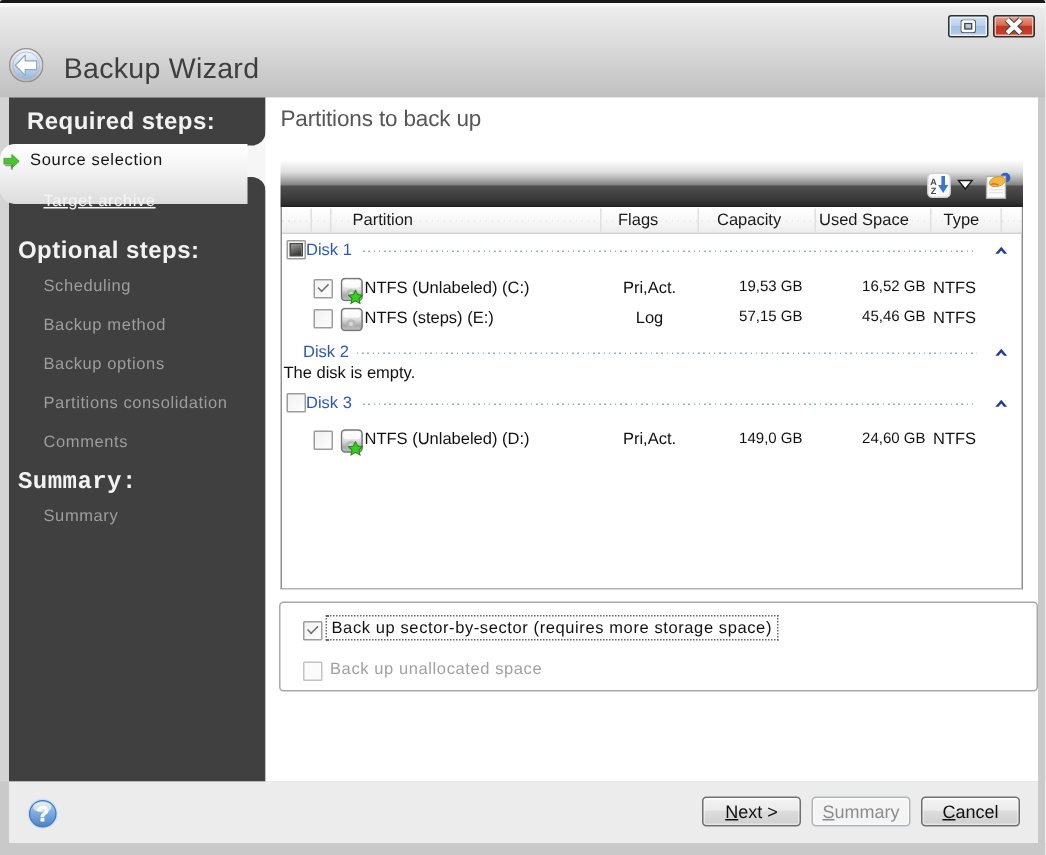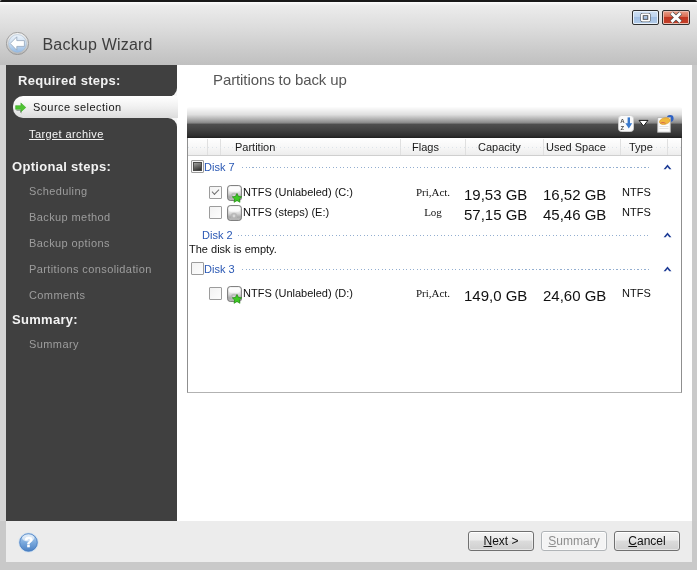--- a/index.html
+++ b/index.html
@@ -6,67 +6,67 @@
   html,body { width:697px; height:570px; overflow:hidden; }
   body { font-family:"Liberation Sans", sans-serif; }
   #win { position:relative; width:697px; height:570px; background:#c9c9c9; }
   .abs { position:absolute; }
 
   
   #topline { left:0; top:0; width:697px; height:2px; background:#191919; border-radius:3px 3px 0 0; }
   #titlebar { left:0; top:2px; width:697px; height:63px;
       background:linear-gradient(180deg,#fdfdfd 0%,#ececec 6%,#dcdcdc 42%,#cbcbcb 76%,#c0c0c0 100%); }
   #backbtn { left:6px; top:32px; width:23px; height:23px; }
-  #apptitle { left:42.5px; top:36px; font-size:16px; color:#3e3e3e; letter-spacing:0.2px;}
+  #apptitle { left:42.5px; top:36px; font-size:19px; color:#3e3e3e; letter-spacing:0.2px;}
   .capbtn { top:10px; height:15px; border:1px solid #303030; border-radius:2px; }
   #maxbtn { left:632px; width:27px;
       background:linear-gradient(180deg,#cfe0f3 0%,#bed4ee 45%,#a3c0e4 50%,#b4cdea 100%);
       box-shadow:inset 0 0 0 1px #e8f1fa; }
   #closebtn { left:662px; width:28px;
       background:linear-gradient(180deg,#e9a18b 0%,#d96a50 45%,#c03722 50%,#c4402a 100%);
       box-shadow:inset 0 0 0 1px #edbdb0; }
 
   
   #contentbg { left:177px; top:65px; width:515px; height:456px; background:#ffffff; }
   #footer { left:6px; top:521px; width:686px; height:41px; background:#ececec; }
   #bottomframe { left:0px; top:562px; width:697px; height:8px; background:#c9c9c9; }
   #sbtop { left:6px; top:65px; width:171px; height:31.5px; background:#404040; border-radius:0 0 9px 0; }
   #sbmid { left:6px; top:96px; width:154px; height:22.5px; background:#404040; }
   #sbbot { left:6px; top:118px; width:171px; height:403px; background:#404040; border-radius:0 9px 0 0; }
   #sbunder { left:160px; top:87px; width:18px; height:40px; background:#f6f6f6; }
-  .sbhead { position:absolute; left:12px; color:#f2f2f2; font-weight:bold; font-size:13px; letter-spacing:0.3px; }
+  .sbhead { position:absolute; left:12px; color:#f2f2f2; font-weight:bold; font-size:16px; letter-spacing:0.3px; }
   .sbitem { position:absolute; left:29px; color:#9d9d9d; font-size:11px; letter-spacing:0.4px; }
   .sbwhite { color:#f5f5f5; text-decoration:underline; }
-  #activerow { left:13px; top:96px; width:165px; height:22px; border-radius:10px 0 0 10px;
+  #activerow { left:0; top:96px; width:165px; height:40px; border-radius:10px 0 0 10px;
       background:linear-gradient(180deg,#ffffff 0%,#f2f2f2 45%,#dcdcdc 100%); }
   #activerow span { position:absolute; left:20px; top:4.5px; font-size:11px; letter-spacing:0.45px; color:#151515; }
 
   
-  #heading { left:187px; top:71px; font-size:15px; color:#565656; letter-spacing:-0.1px;margin-left:26px; }
+  #heading { left:187px; top:71px; font-size:15px; color:#565656; letter-spacing:-0.1px; }
   #toolbar { left:187px; top:107px; width:495px; height:31px; border-radius:2px 2px 0 0;
       background:linear-gradient(180deg,#fdfdfd 0%,#dedede 25%,#9e9e9e 45%,#868686 52%,#4f4f4f 55%,#404040 75%,#303030 92%,#1f1f1f 100%); }
   #tablebox { left:187px; top:138px; width:495px; height:255px;
       border-left:1px solid #8f8f8f; border-right:1px solid #8f8f8f; border-bottom:1px solid #b2b2b2; background:#fff;padding-left:40px; }
   #thead { position:absolute; left:0; top:0; width:493px; height:18px;
       background:linear-gradient(180deg,#ffffff 0%,#f7f7f7 55%,#ededed 100%);
       border-bottom:1px solid #cfcfcf; }
   #thead::after { content:""; position:absolute; left:0; top:9px; width:493px; height:1px;
       background:repeating-linear-gradient(90deg,#dde4ea 0,#dde4ea 1px,rgba(0,0,0,0) 1px,rgba(0,0,0,0) 4px); }
   .colsep { position:absolute; top:1px; height:16px; width:1px; background:#e0e0e0; }
   .th { position:absolute; top:3px; font-size:11px; color:#1a1a1a; z-index:1; }
   .row { position:absolute; font-size:11px; color:#111; }
   .cbx { position:absolute; width:13px; height:13px; background:linear-gradient(135deg,#f2f2f2,#fdfdfd);
       border:1px solid #9c9c9c; border-radius:1px; }
   .cbx.ind::after { content:""; position:absolute; left:1px; top:1px; width:7px; height:7px;
       border:1px solid #4a4a48; background:linear-gradient(160deg,#a0a09e,#6a6a68 45%,#2e2e2c); }
   .cbx.chk::after { content:""; position:absolute; left:2px; top:2px; width:6px; height:3px;
       border-left:1.8px solid #6f6f6f; border-bottom:1.8px solid #6f6f6f; transform:rotate(-45deg); }
-  .ctr { text-align:center;font-family:Liberation Serif, serif; }
+  .ctr { text-align:center; }
   .cbx.dis { border-color:#c3c3c3; background:#fbfbfb; }
-  .num { position:absolute; font-size:15px; color:#111; }
+  .num { position:absolute; text-align:right; font-size:10px; color:#111; }
   .disklabel { position:absolute; font-size:11px; color:#2a58b4; }
   .diskline { position:absolute; height:1px; background:repeating-linear-gradient(90deg,#93aed0 0,#93aed0 1px,rgba(0,0,0,0) 1px,rgba(0,0,0,0) 3.5px); }
   .uparr { position:absolute; width:11px; height:7px; }
 
   
   .panel { position:absolute; background:#fff; border:1px solid #a8a8a8; border-radius:3px; }
   #panel1 { left:186px; top:401px; width:506px; height:60px; }
   #panel2 { left:186px; top:470px; width:506px; height:41px; }
   .pl { position:absolute; font-size:11px; color:#111; }
   .pldis { color:#a0a0a0; }
@@ -151,21 +151,21 @@
     </svg>
     <span>Source selection</span>
   </div>
   <div class="sbitem sbwhite" style="top:127.5px;">Target archive</div>
   <div class="sbhead" style="top:159px;">Optional steps:</div>
   <div class="sbitem" style="top:184.5px;">Scheduling</div>
   <div class="sbitem" style="top:210.5px;">Backup method</div>
   <div class="sbitem" style="top:236.5px;">Backup options</div>
   <div class="sbitem" style="top:262.5px;">Partitions consolidation</div>
   <div class="sbitem" style="top:288.5px;">Comments</div>
-  <div class="sbhead" style="top:311.5px;">Summary:</div>
+  <div class="sbhead" style="top:311.5px;font-family:Liberation Mono, monospace;">Summary:</div>
   <div class="sbitem" style="top:337.5px;">Summary</div>
 
   <div id="heading" class="abs">Partitions to back up</div>
   <div id="toolbar" class="abs"></div>
 
   <div id="tablebox" class="abs">
     <div id="thead">
       <div class="colsep" style="left:19px"></div>
       <div class="colsep" style="left:32px"></div>
       <div class="colsep" style="left:212px"></div>
@@ -174,21 +174,21 @@
       <div class="colsep" style="left:432px"></div>
       <div class="colsep" style="left:479px"></div>
       <div class="th" style="left:47px">Partition</div>
       <div class="th" style="left:224px">Flags</div>
       <div class="th" style="left:290px">Capacity</div>
       <div class="th" style="left:358px">Used Space</div>
       <div class="th" style="left:441px">Type</div>
     </div>
 
     <div class="cbx ind" style="left:3px;top:22px"></div>
-    <div class="disklabel" style="left:16px;top:23px">Disk 7</div>
+    <div class="disklabel" style="left:16px;top:23px">Disk 1</div>
     <div class="diskline" style="left:54px;top:29px;width:409px"></div>
     <svg class="uparr" style="left:474px;top:25px" width="11" height="8" viewBox="0 0 11 8">
         <path d="M1 7 L5.5 1.8 L10 7 L7.6 7 L5.5 4.5 L3.4 7 Z" fill="#1e3c96"></path>
       </svg>
 
     <div class="cbx chk" style="left:21px;top:48px"></div>
     <svg class="icon abs" style="left:39px;top:47px" width="15" height="16" viewBox="0 0 15 16">
         <use href="#drive"></use>
       </svg>
     <svg class="abs" style="left:43.5px;top:55px" width="10" height="10" viewBox="0 0 10 10">
@@ -231,20 +231,26 @@
     <svg class="abs" style="left:43.5px;top:156px" width="10" height="10" viewBox="0 0 10 10">
         <use href="#star"></use>
       </svg>
     <div class="row" style="left:55px;top:149px">NTFS (Unlabeled) (D:)</div>
     <div class="row ctr" style="left:213px;top:149px;width:64px">Pri,Act.</div>
     <div class="num" style="left:276px;top:149px;width:71px">149,0 GB</div>
     <div class="num" style="left:355px;top:149px;width:74px">24,60 GB</div>
     <div class="row" style="left:434px;top:149px">NTFS</div>
   </div>
 
+  <div id="panel1" class="panel">
+    <div class="cbx chk" style="left:15px;top:12px"></div>
+    <div class="pl" style="left:30px;top:8px;border:1px dotted #666;padding:1.5px 3px;letter-spacing:0.4px;">Back up sector-by-sector (requires more storage space)</div>
+    <div class="cbx dis" style="left:15px;top:39px"></div>
+    <div class="pl pldis" style="left:33px;top:38px;letter-spacing:0.4px;">Back up unallocated space</div>
+  </div>
 
   <svg class="abs" style="left:618px;top:115px" width="16" height="17" viewBox="0 0 16 17">
     <rect x="0.5" y="0.5" width="15" height="16" rx="3" fill="#fafafa" stroke="#d0d0d0" stroke-width="0.9"></rect>
     <text x="4.4" y="8" font-size="6" font-weight="bold" fill="#4a4a4a" font-family="Liberation Sans" text-anchor="middle">A</text>
     <text x="4.4" y="14.6" font-size="6" font-weight="bold" fill="#4a4a4a" font-family="Liberation Sans" text-anchor="middle">Z</text>
     <path d="M10.8 2.4 L10.8 9.5" stroke="#3878cc" stroke-width="2.4" fill="none"></path>
     <path d="M7.4 8.3 L10.8 13.6 L14.2 8.3 Z" fill="#3878cc"></path>
   </svg>
   <svg class="abs" style="left:637px;top:119px" width="13" height="11" viewBox="0 0 13 11">
     <path d="M2 1.4 L11 1.4 L6.5 7 Z" fill="#ffffff" stroke="#1c1c1c" stroke-width="1"></path>

